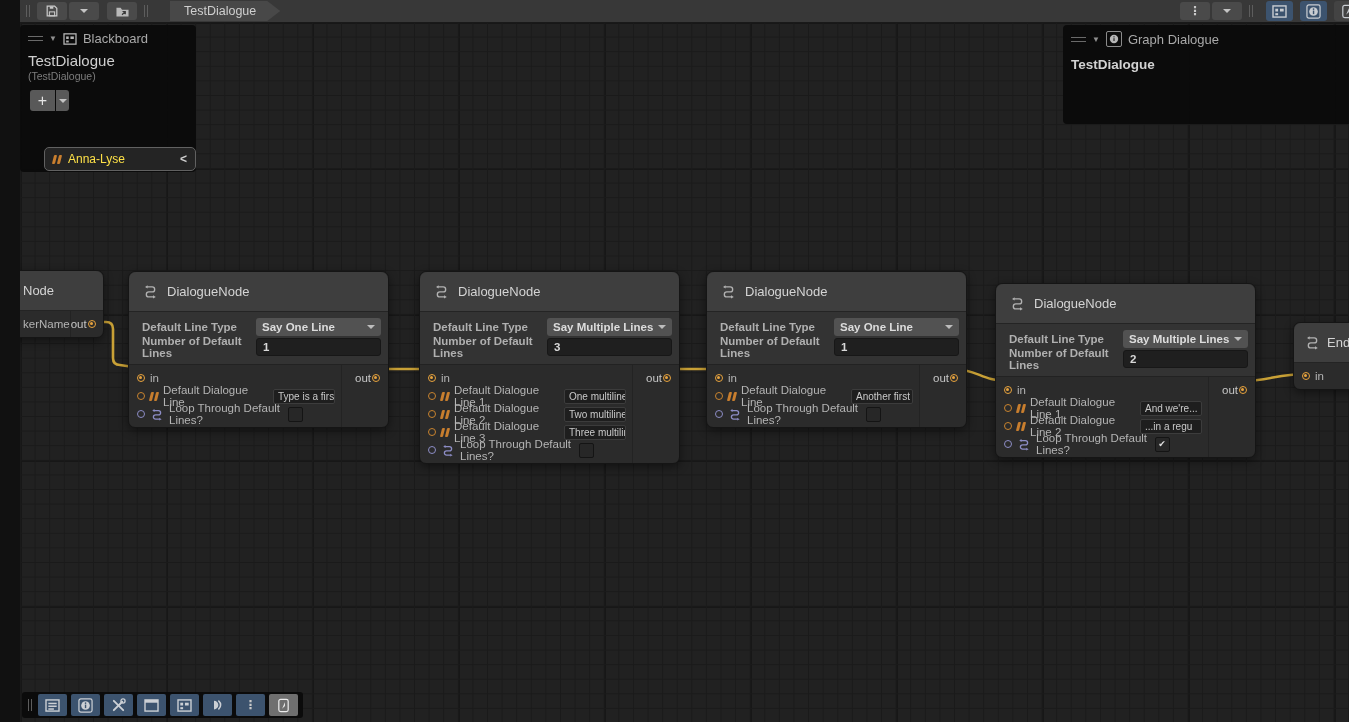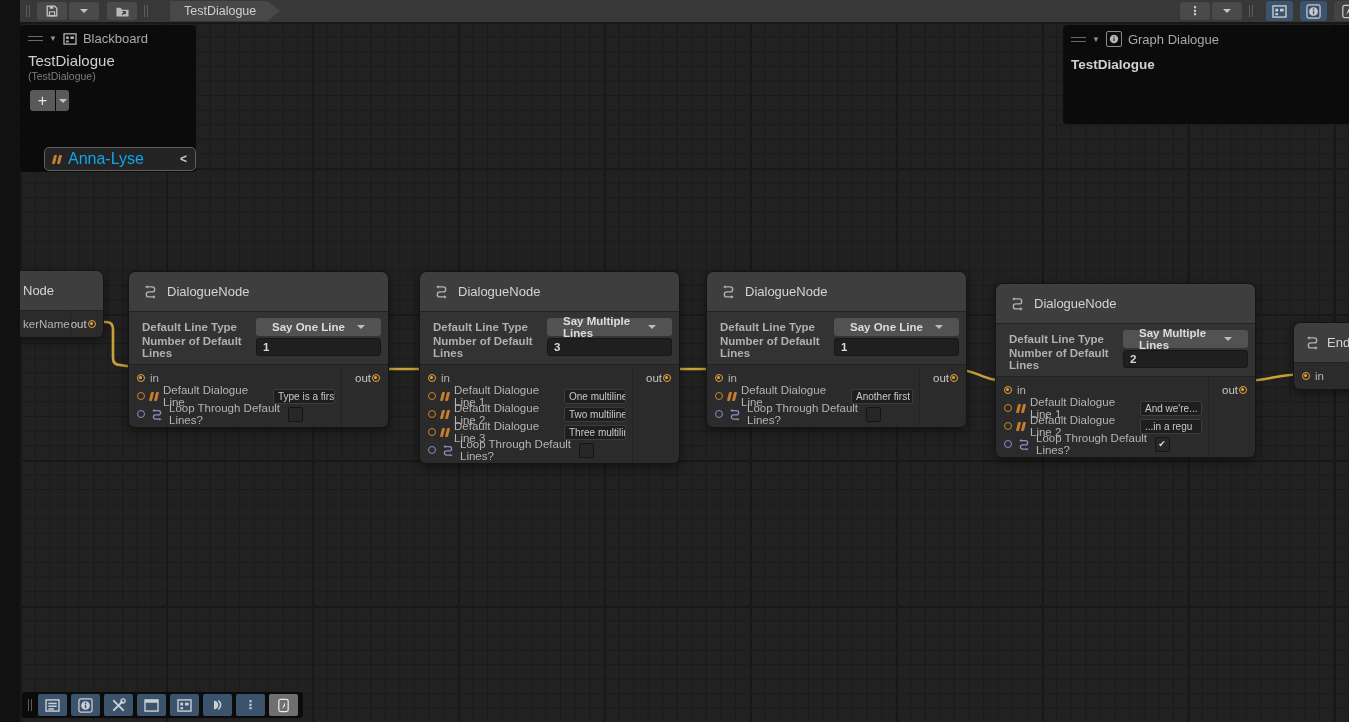--- a/index.html
+++ b/index.html
@@ -32,33 +32,33 @@
   .grip-h i{display:block;height:1px;background:#6a6a6a;}
   .fold{font-size:8px;color:#8f8f8f;}
   #blackboard{left:0;top:25px;width:176px;height:147px;}
   .bb-sub{padding:2px 8px 0 8px;}
   .bb-name{font-size:15px;color:#cfcfcf;}
   .bb-type{font-size:10.5px;color:#7d7d7d;margin-top:1px;}
   .bb-addrow{display:flex;gap:1px;padding:8px 8px 0 10px;}
   .add-btn{width:25px;height:21px;background:#595959;border-radius:3px 0 0 3px;color:#e4e4e4;font-size:16px;display:flex;align-items:center;justify-content:center;}
   .add-caret{width:13px;height:21px;background:#595959;border-radius:0 3px 3px 0;display:flex;align-items:center;justify-content:center;}
   .bb-pill{position:absolute;left:24px;top:122px;width:134px;height:22px;border:1px solid #616161;background:#242424;border-radius:5px;display:flex;align-items:center;gap:7px;padding:0 8px;}
-  .bb-pill .pill-label{font-size:16px;color:#0ea5e9;}
+  .bb-pill .pill-label{font-size:12px;color:#fde047;}
   .pill-collapse{margin-left:auto;color:#cfcfcf;font-size:12px;font-weight:bold;}
   #inspector{left:1043px;top:25px;width:300px;height:99px;}
   .gi-name{padding:6px 8px;font-size:13.5px;font-weight:bold;color:#d2d2d2;}
   .boxed-icon{width:14px;height:14px;border:1px solid #8b8b8b;border-radius:2px;display:flex;align-items:center;justify-content:center;}
   
   .node{position:absolute;background:#2b2b2b;border:1px solid #151515;border-radius:7px;box-shadow:0 3px 10px rgba(0,0,0,.45);z-index:20;font-size:11.5px;color:#b4b4b4;}
   .node-title{display:flex;align-items:center;gap:8px;height:39px;padding:0 13px;background:#3e3e3e;border-bottom:1px solid #242424;border-radius:7px 7px 0 0;font-size:13px;color:#d4d4d4;}
   .dlg-ico{color:#b2b2b2;display:flex;}
   .node-props{background:#333333;border-bottom:1px solid #222;padding:4px 7px 6px 13px;}
   .prop-row{display:flex;align-items:center;height:18px;margin:2px 0;font-weight:bold;}
   .prop-label{flex:1;color:#b0b0b0;}
-  .dropdown{width:125px;height:18px;background:#525252;border-radius:3px;display:flex;align-items:center;padding:0 16px;color:#dcdcdc;box-sizing:border-box;}
+  .dropdown{width:125px;height:18px;background:#525252;border-radius:3px;display:flex;align-items:center;padding:0 6px;color:#dcdcdc;box-sizing:border-box;}
   .dropdown .caret{margin-left:auto;border-top-color:#bdbdbd;}
   .textfield{width:125px;height:18px;background:#1f1f1f;border:1px solid #171717;border-radius:3px;display:flex;align-items:center;padding:0 6px;color:#d8d8d8;box-sizing:border-box;}
   .node-ports{display:flex;}
   .ports-left{flex:1;padding:4px 0;}
   .port-row{display:flex;align-items:center;height:18px;padding-left:8px;gap:5px;}
   .ports-right{width:38px;border-left:1px solid #232323;padding:4px 8px 4px 0;box-sizing:content-box;}
   .out-row{display:flex;align-items:center;justify-content:flex-end;gap:1px;height:18px;color:#c6c6c6;}
   .port{width:8px;height:8px;border-radius:50%;border:1.5px solid #c8832e;box-sizing:border-box;position:relative;flex:none;}
   .port.connected{border-color:#e8a33d;}
   .port.connected::after{content:"";position:absolute;left:1px;top:1px;width:3px;height:3px;border-radius:50%;background:#e8a33d;}

